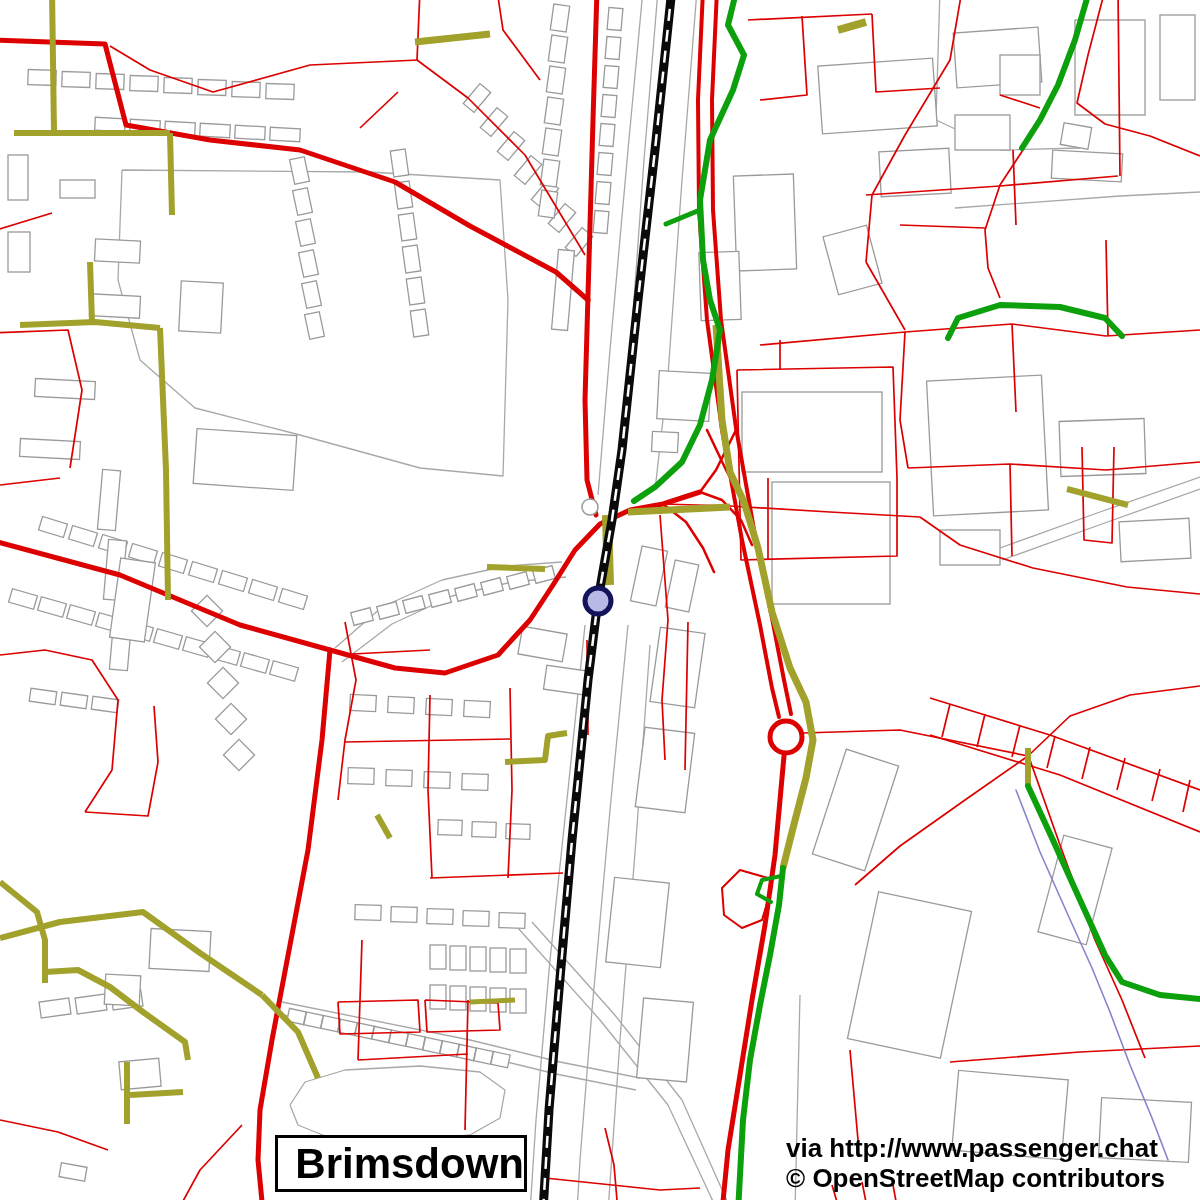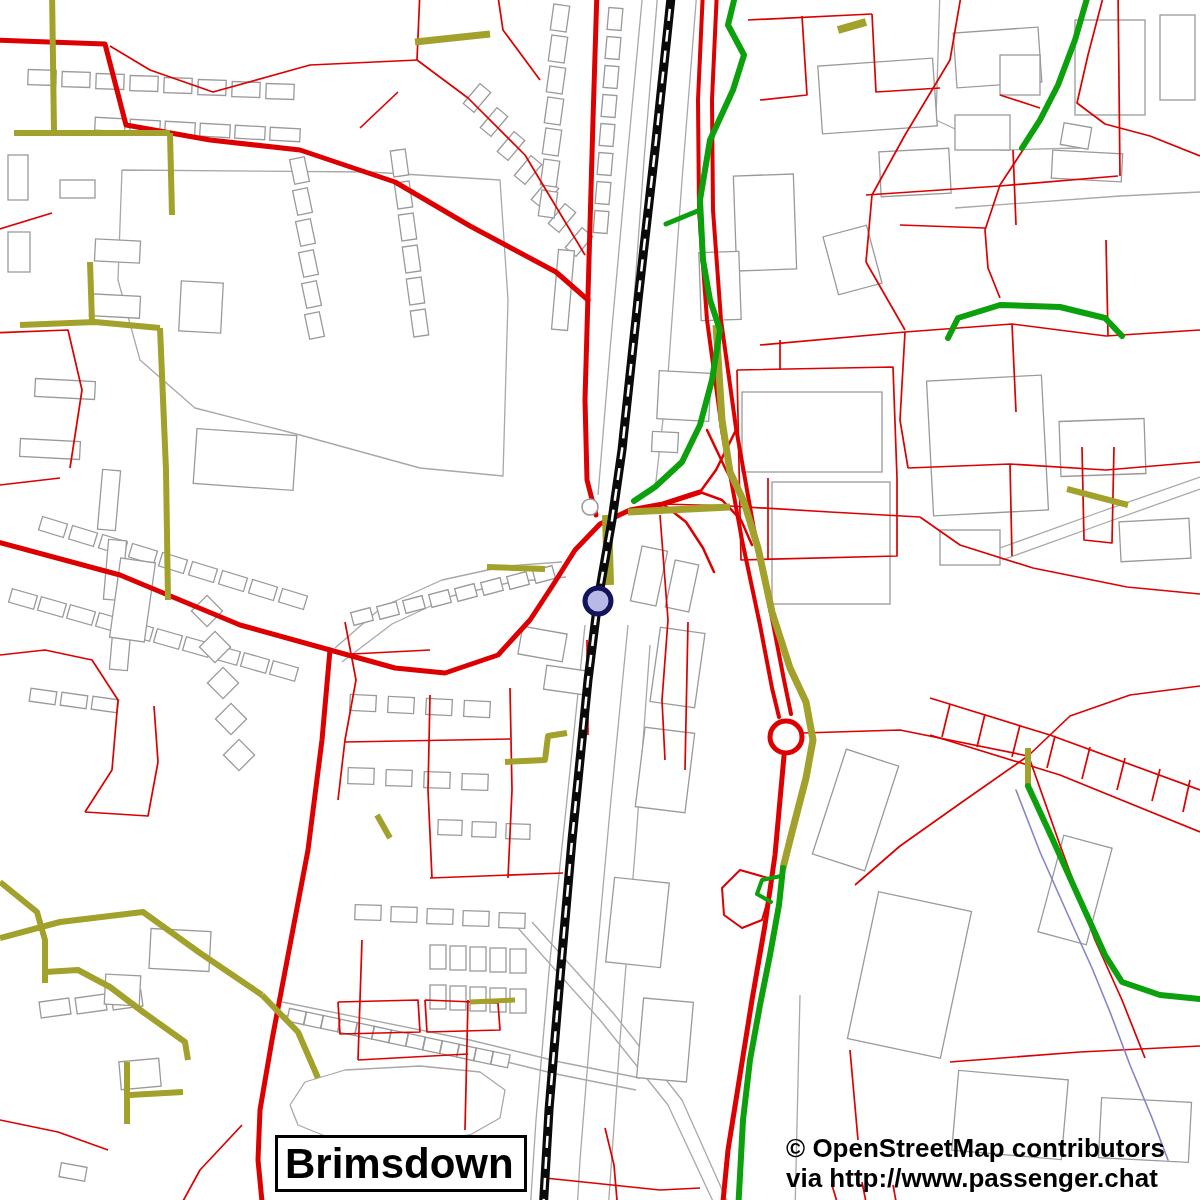--- a/index.html
+++ b/index.html
@@ -1,22 +1,22 @@
 <!DOCTYPE html>
 <html><head>
 <meta charset="utf-8">
 <style>
   html,body{margin:0;padding:0;background:#ffffff;}
   .viewport{position:relative;width:1200px;height:1200px;overflow:hidden;background:#ffffff;
             font-family:"Liberation Sans", sans-serif;}
   .viewport svg{position:absolute;left:0;top:0;}
   .place-label{position:absolute;left:275px;top:1135px;width:252px;height:57px;
                background:#ffffff;border:3px solid #000000;box-sizing:border-box;
-               display:flex;align-items:center;justify-content:flex-start;
-               font-weight:bold;font-size:42px;color:#000000;letter-spacing:0px;white-space:nowrap;padding-left:7px;}
+               display:flex;align-items:center;justify-content:flex-end;
+               font-weight:bold;font-size:42px;color:#000000;letter-spacing:0px;white-space:nowrap;}
   .attribution{position:absolute;left:786px;top:1133px;width:410px;
                font-weight:bold;font-size:26px;line-height:30px;color:#000000;white-space:nowrap;}
 </style>
 </head>
 <body>
 
 <div class="viewport">
   <svg id="mapsvg" width="1200" height="1200" viewBox="0 0 1200 1200">
       <g>
         <polyline points="122,170 370,172 500,180 508,300 503,476 420,468 300,435 195,408 140,360 118,280 122,170" fill="none" stroke="#a8a8a8" stroke-width="1.3" stroke-linecap="butt" stroke-linejoin="round"></polyline>
@@ -350,16 +350,16 @@
         <circle cx="786" cy="737" r="16" fill="#ffffff" stroke="#dd0000" stroke-width="5"></circle>
         <circle cx="598" cy="601" r="13" fill="#b9b9e8" stroke="#14145a" stroke-width="5"></circle>
       </g>
     </svg>
 
   <div class="place-label">
     <span>Brimsdown</span>
   </div>
 
   <div class="attribution">
+    <div>via http://www.passenger.chat</div>
     <div>© OpenStreetMap contributors</div>
-    <div>via http://www.passenger.chat</div>
   </div>
 </div>
 
 </body></html>

